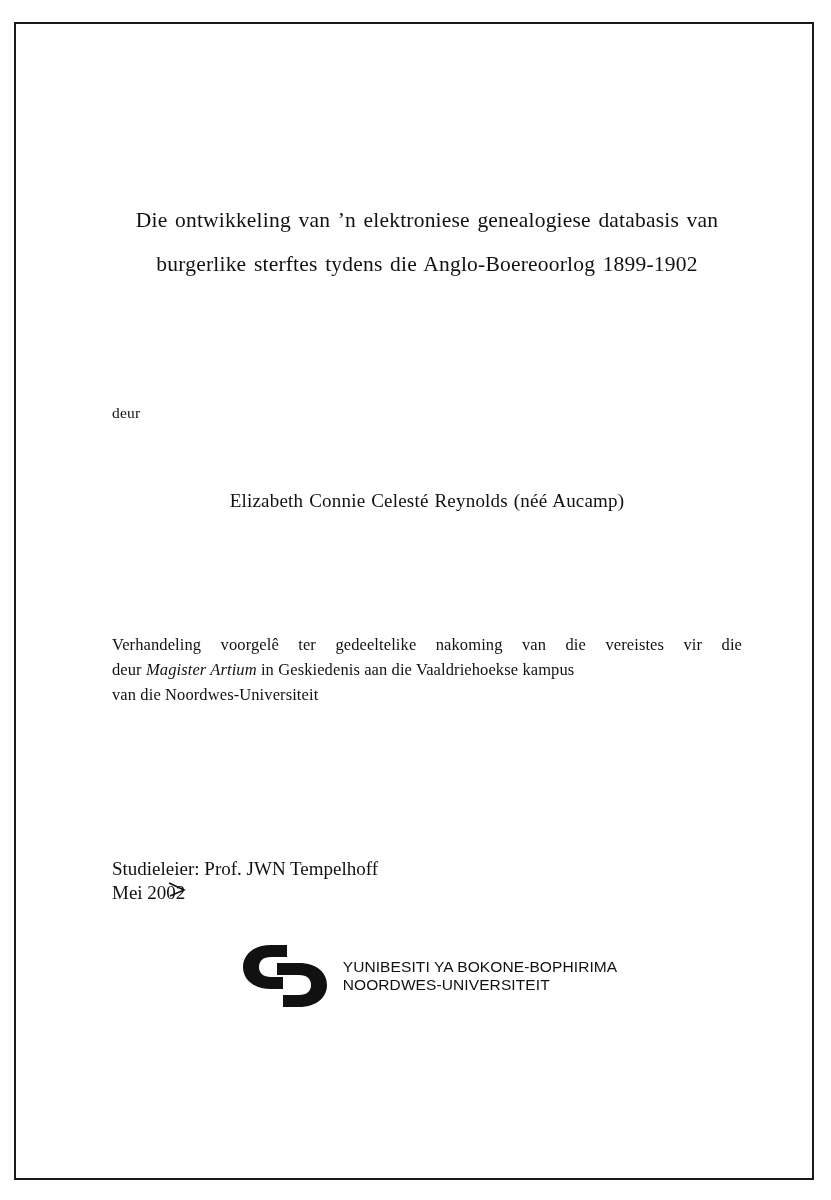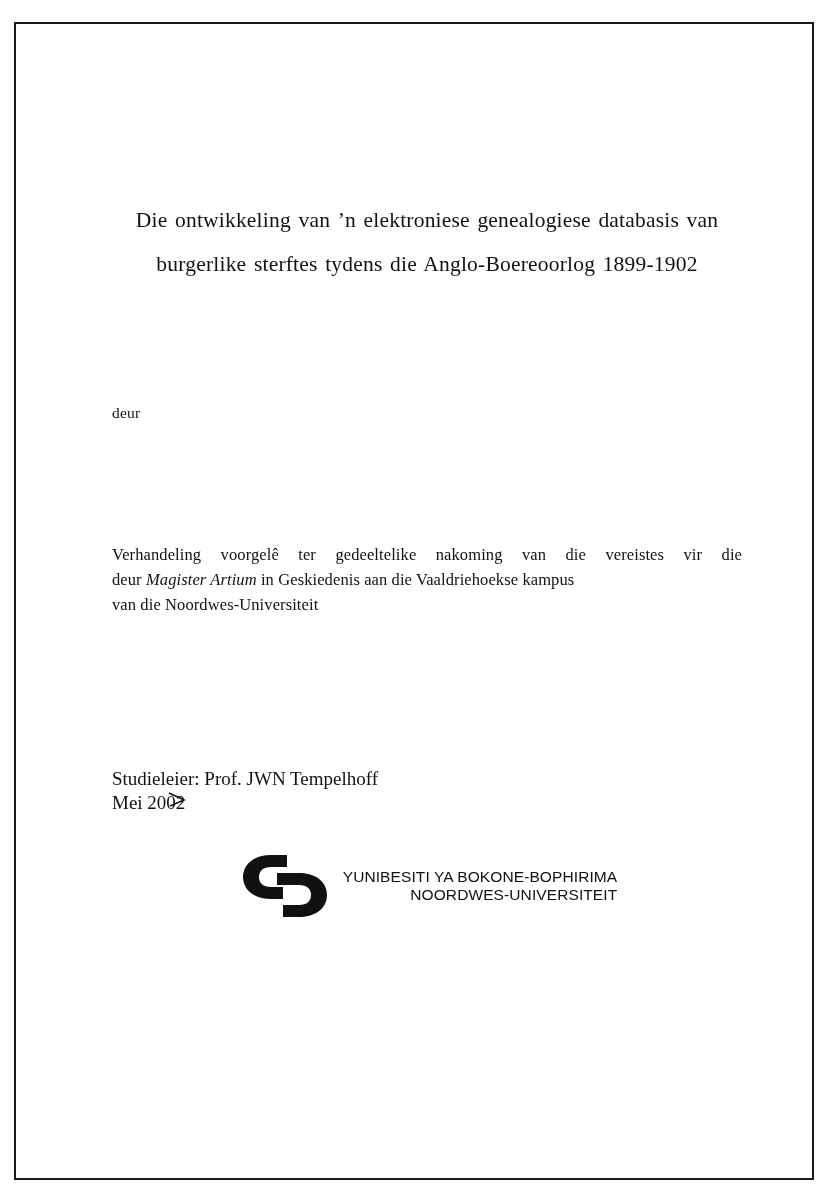--- a/index.html
+++ b/index.html
@@ -108,41 +108,44 @@
     width: 96px;
     height: 74px;
     flex: 0 0 auto;
   }
   .logo-text {
     font-family: "Liberation Sans", sans-serif;
     font-size: 15.5px;
     line-height: 18.5px;
     letter-spacing: 0.1px;
     color: #111;
-    text-align: right;
+    text-align: left;
     white-space: nowrap;
   }
 </style>
 </head>
 <body>
 
 <div class="page">
   <div class="page-frame"></div>
 
   <div class="content">
 
     <div class="title-block">
       <div class="title-line">Die ontwikkeling van ’n elektroniese genealogiese databasis van</div>
       <div class="title-line">burgerlike sterftes tydens die Anglo-Boereoorlog 1899-1902</div>
     </div>
 
     <div class="byline-block">
       <div class="deur">deur</div>
     </div>
 
+    <div class="author-block">
+      <div class="author">Elizabeth Connie Celesté Reynolds (néé Aucamp)</div>
+    </div>
 
     <div class="abstract-block">
       <div class="line1">Verhandeling voorgelê ter gedeeltelike nakoming van die vereistes vir die</div>
       <div class="line2"><span>deur </span><em>Magister Artium</em><span> in Geskiedenis aan die Vaaldriehoekse kampus</span></div>
       <div>van die Noordwes-Universiteit</div>
     </div>
 
     <div class="supervisor-block">
       <div>Studieleier: Prof. JWN Tempelhoff</div>
       <div class="date-row">

